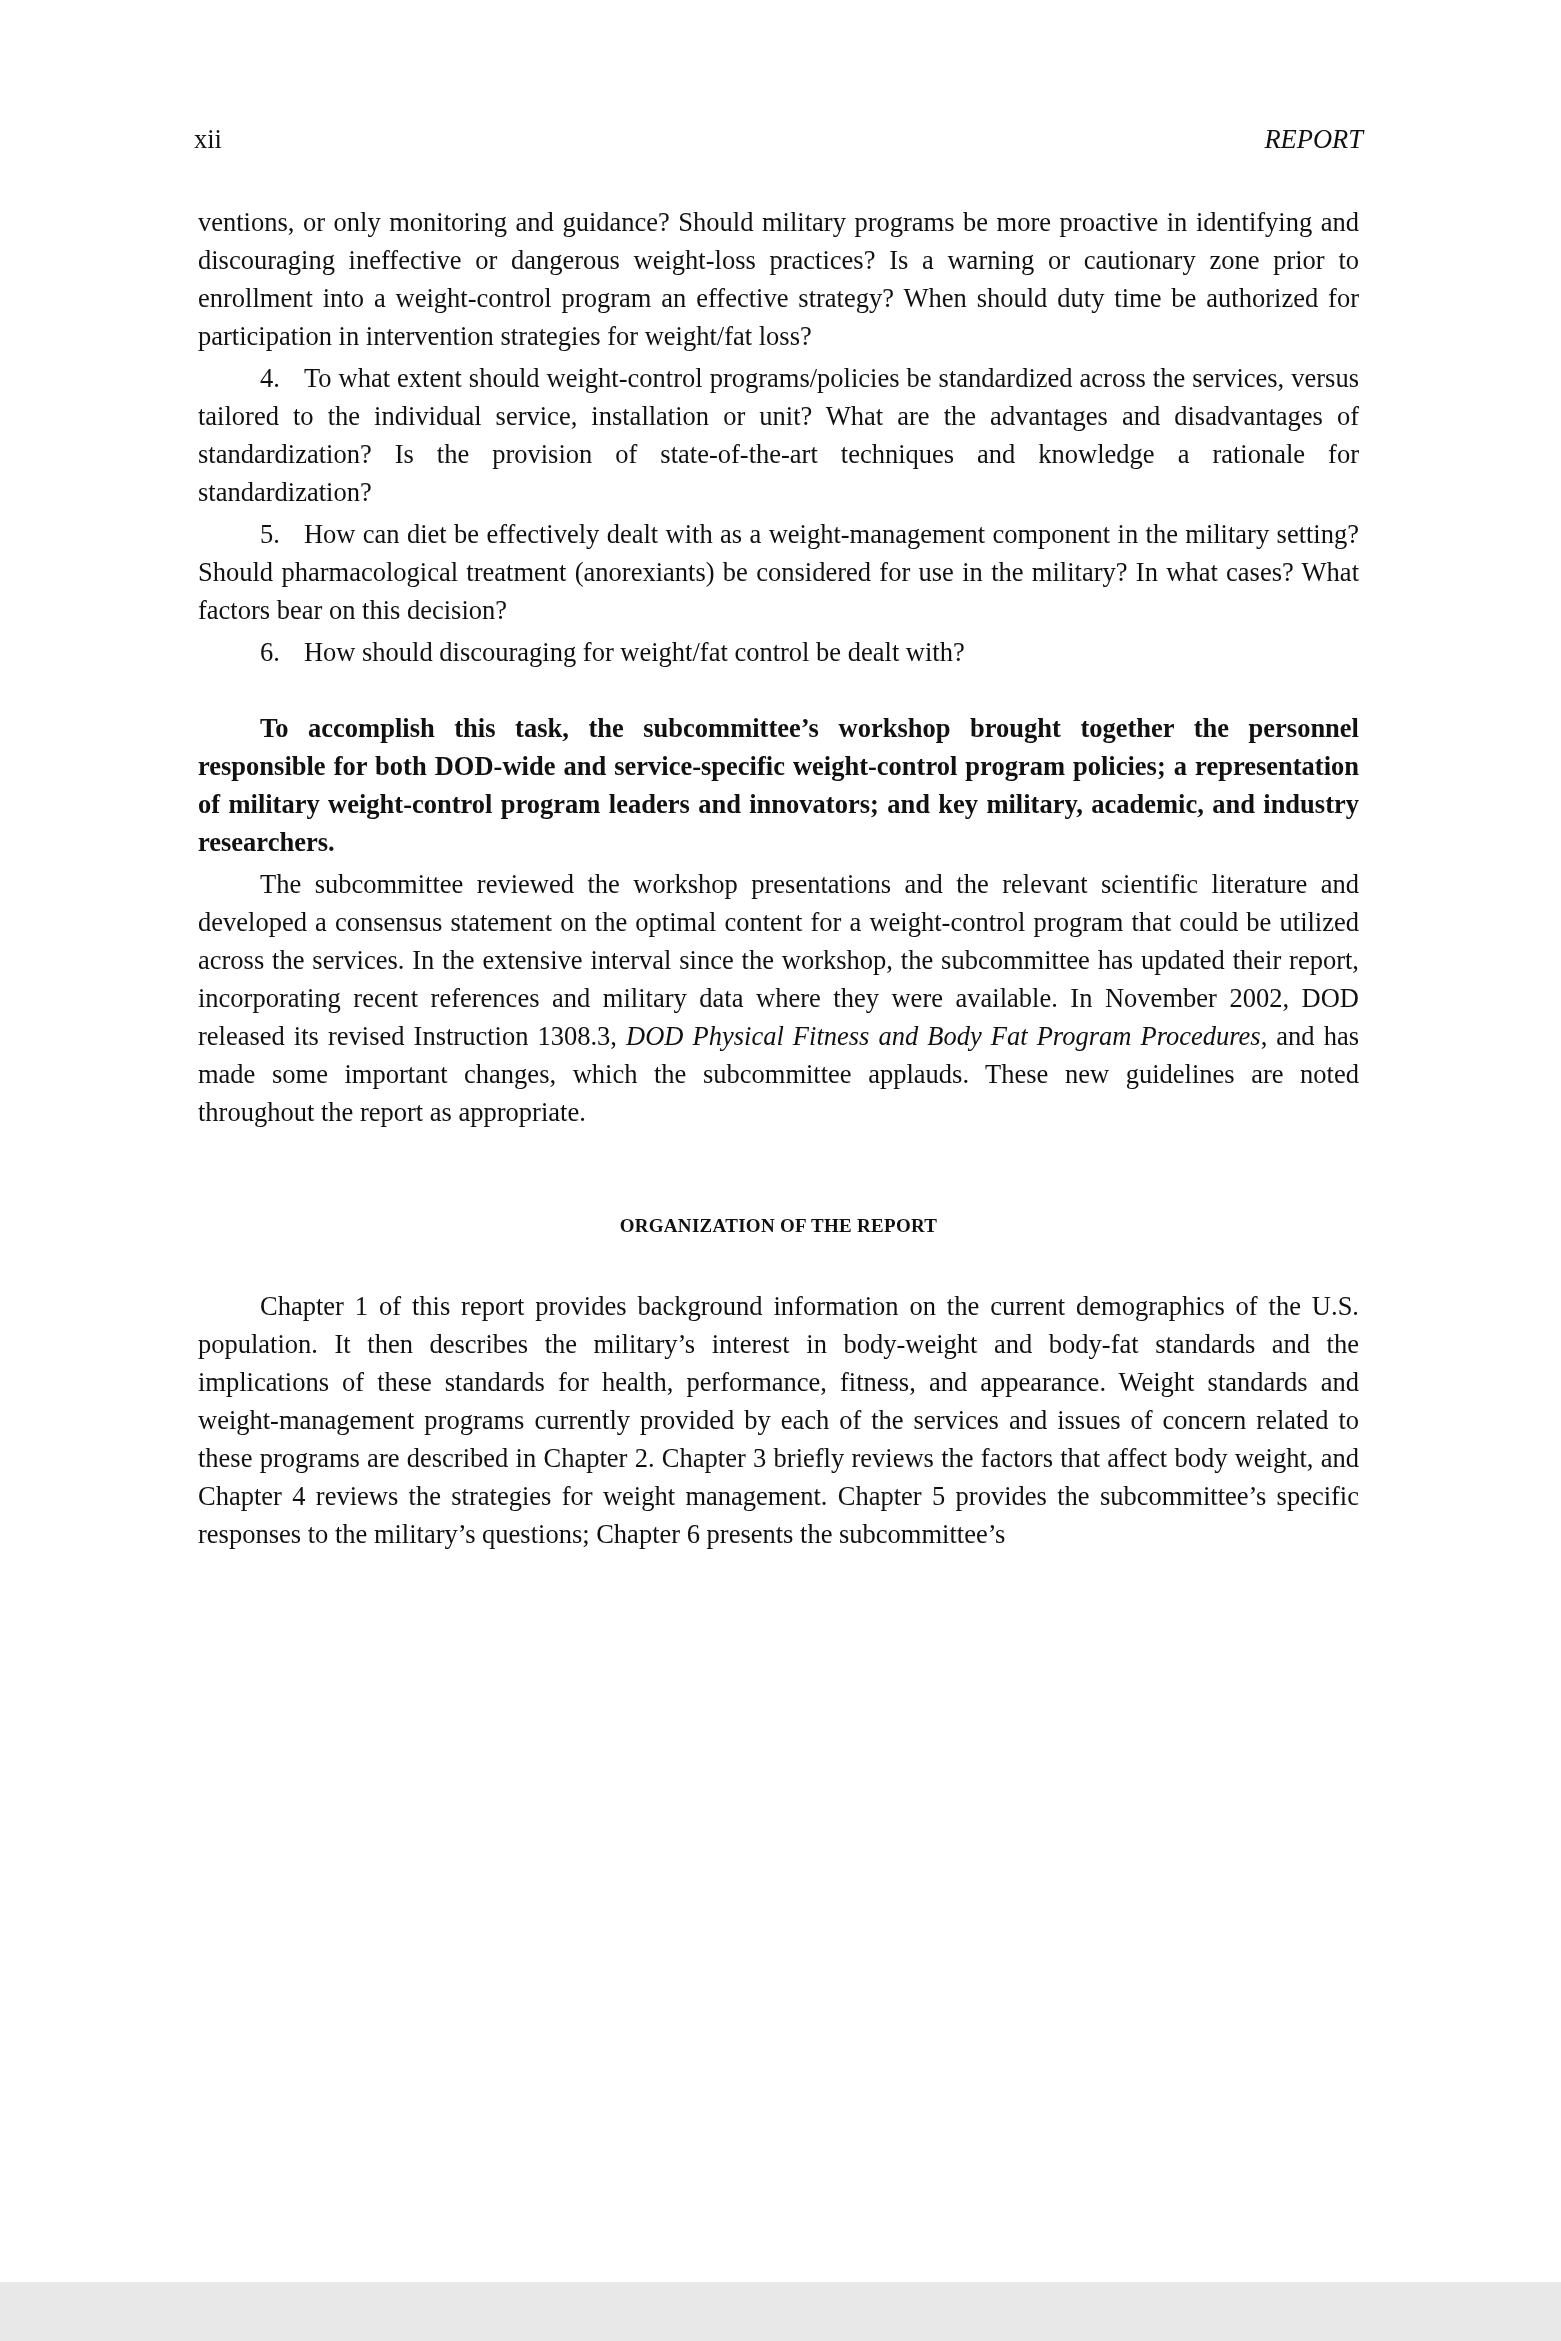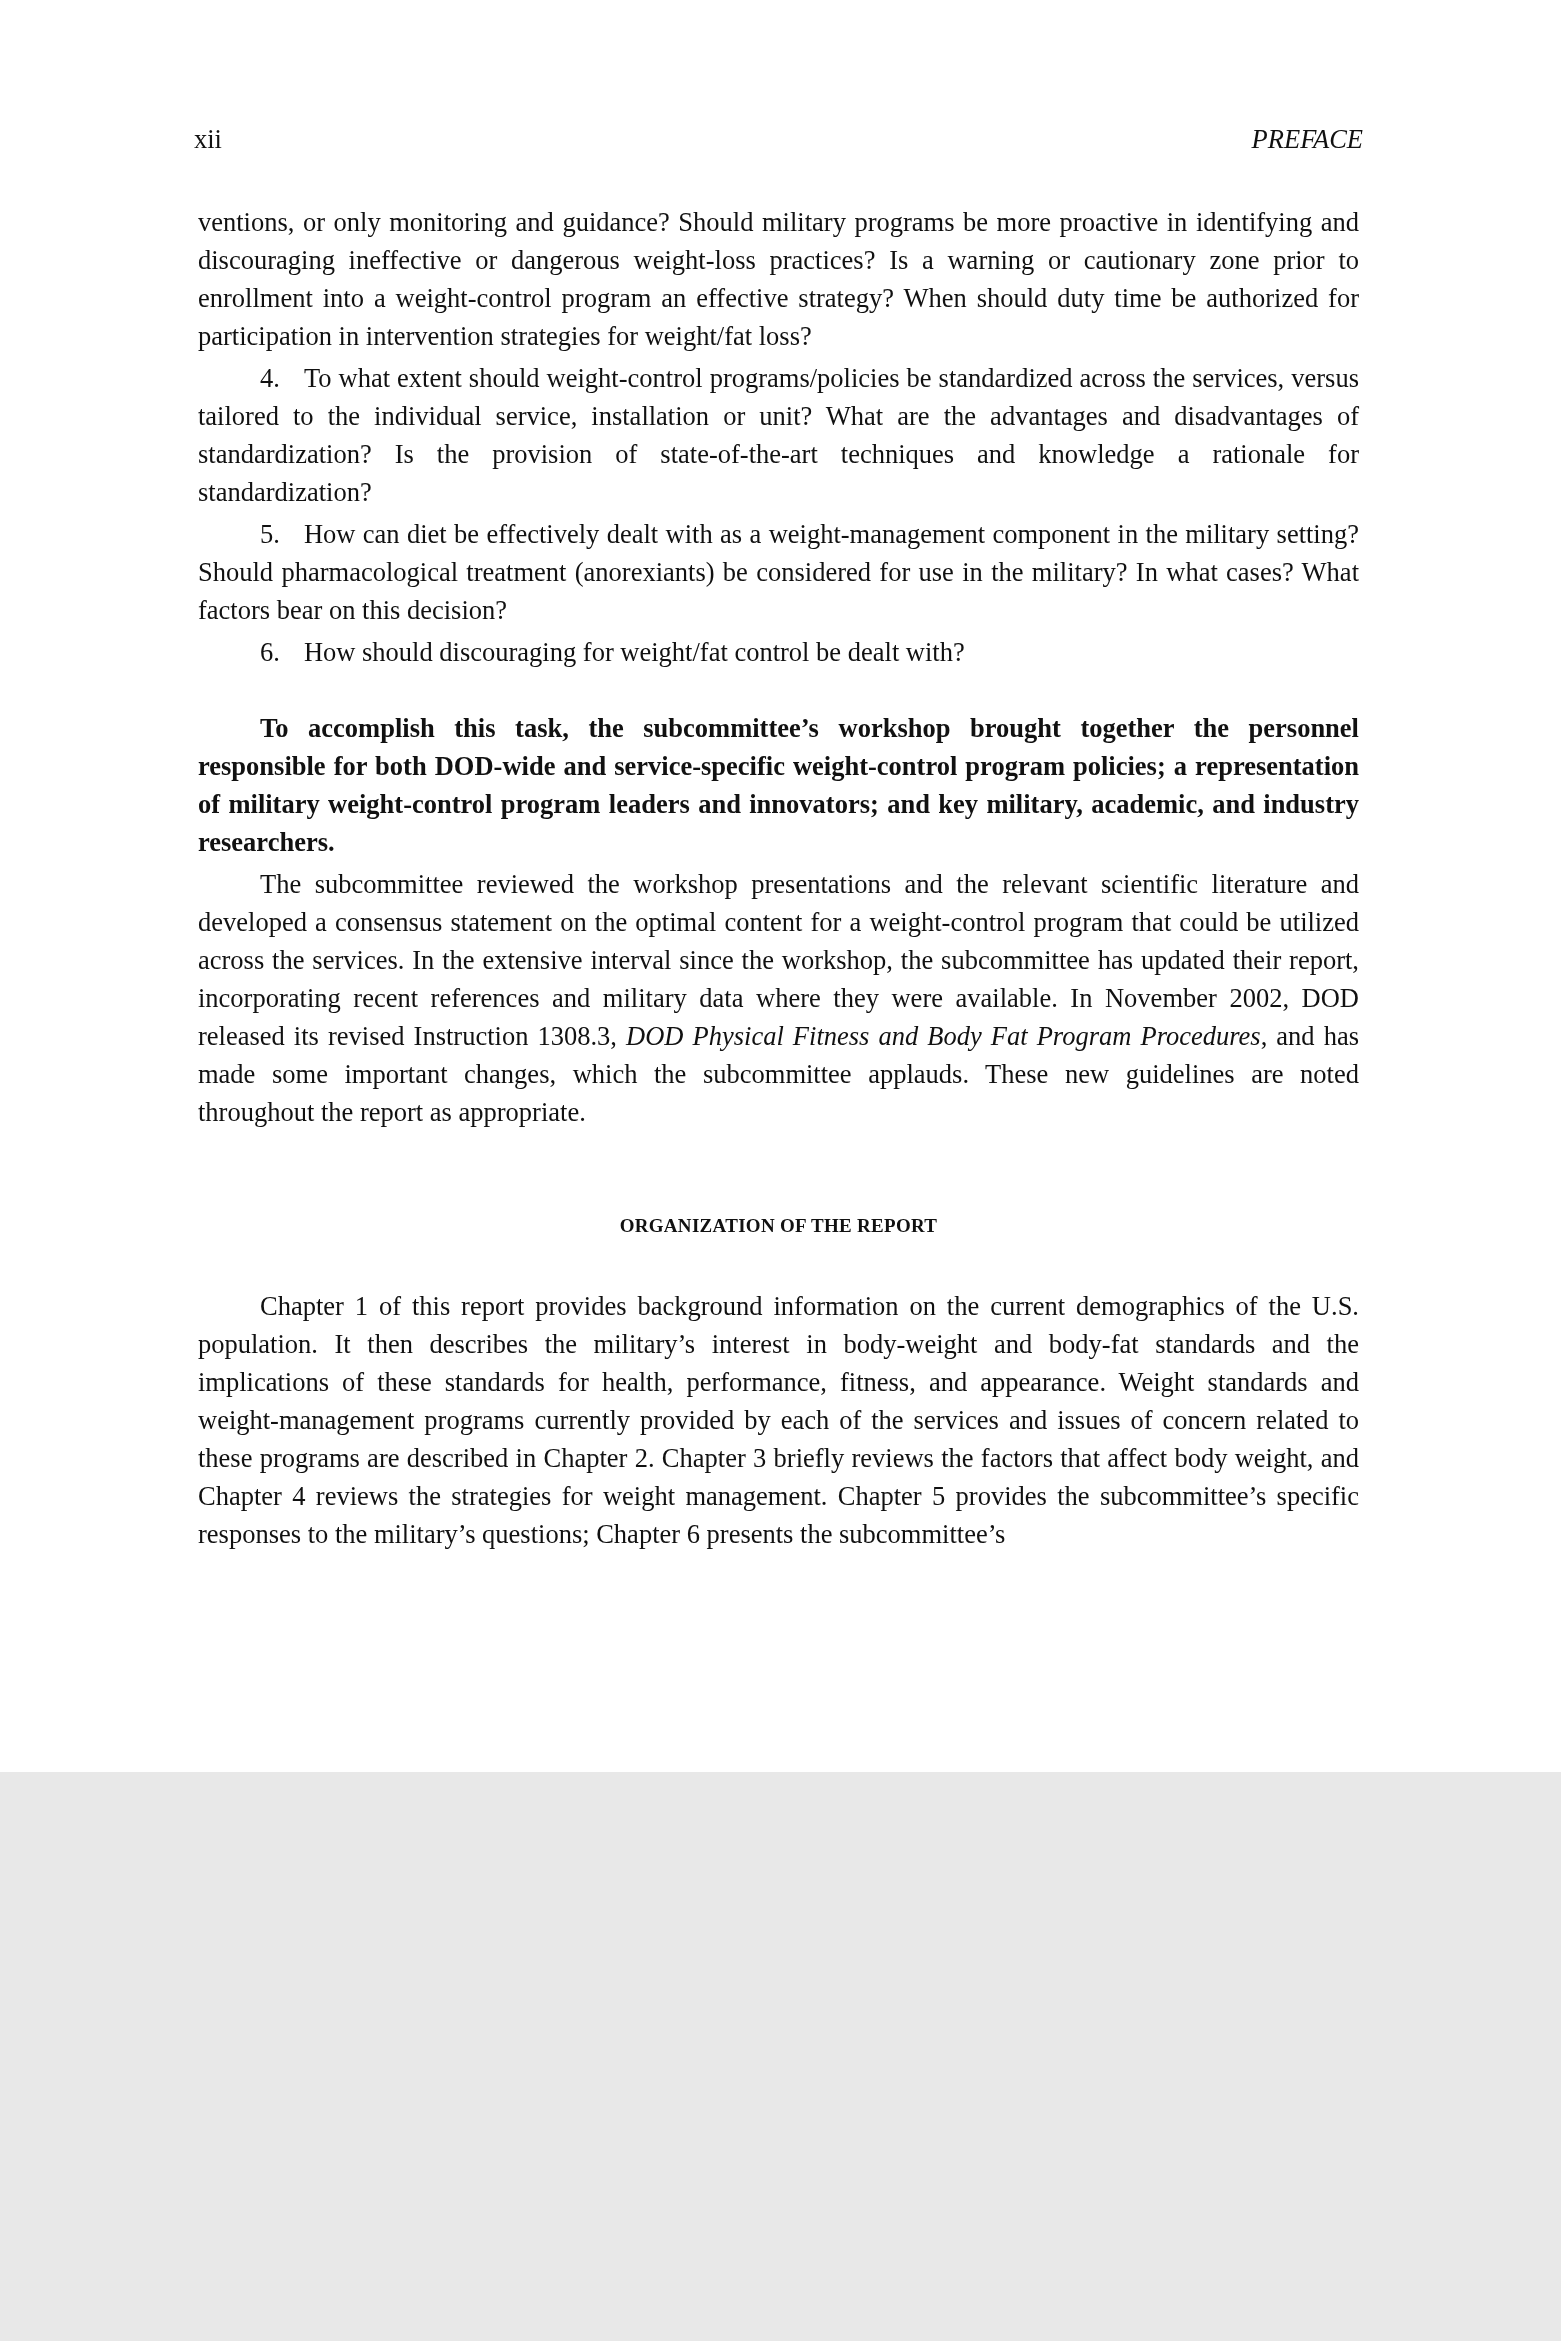--- a/index.html
+++ b/index.html
@@ -3,21 +3,21 @@
 <meta charset="utf-8">
 <style>
   html, body {
     margin: 0;
     padding: 0;
     background: #e8e8e8;
   }
   .page {
     position: relative;
     width: 1561px;
-    height: 1772px;
+    height: 2282px;
     margin: 0 auto;
     background: #ffffff;
     box-sizing: border-box;
     padding: 120px 198px 0 194px;
     font-family: "Liberation Serif", "DejaVu Serif", serif;
     color: #111111;
     font-size: 26.5px;
     line-height: 38px;
   }
   .page-header {
@@ -59,21 +59,21 @@
     font-style: italic;
   }
 </style>
 </head>
 <body>
 
 <div class="page">
 
   <header class="page-header">
     <span class="page-number">xii</span>
-    <span class="running-title">PREFACE</span>
+    <span class="running-title">REPORT</span>
   </header>
 
   <main class="page-body">
 
     <p class="noindent">ventions, or only monitoring and guidance? Should military programs be more proactive in identifying and discouraging ineffective or dangerous weight-loss practices? Is a warning or cautionary zone prior to enrollment into a weight-control program an effective strategy? When should duty time be authorized for participation in intervention strategies for weight/fat loss?</p>
 
     <p class="indent"><span class="item-num">4.</span><span>To what extent should weight-control programs/policies be standardized across the services, versus tailored to the individual service, installation or unit? What are the advantages and disadvantages of standardization? Is the provision of state-of-the-art techniques and knowledge a rationale for standardization?</span></p>
 
     <p class="indent"><span class="item-num">5.</span><span>How can diet be effectively dealt with as a weight-management component in the military setting? Should pharmacological treatment (anorexiants) be considered for use in the military? In what cases? What factors bear on this decision?</span></p>
 

